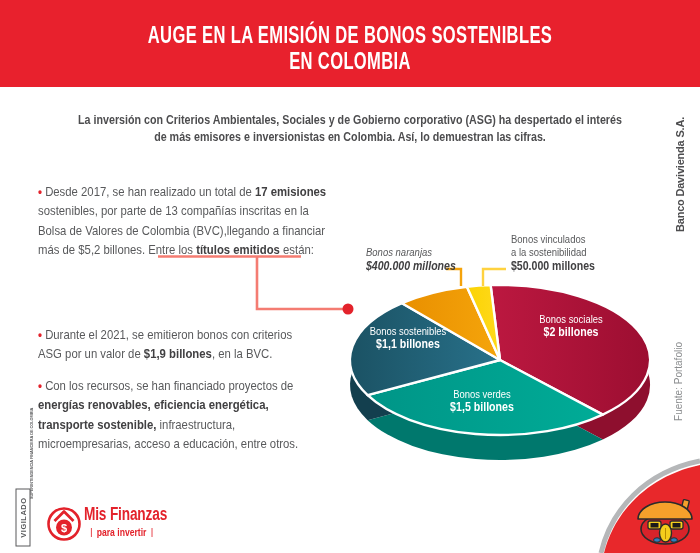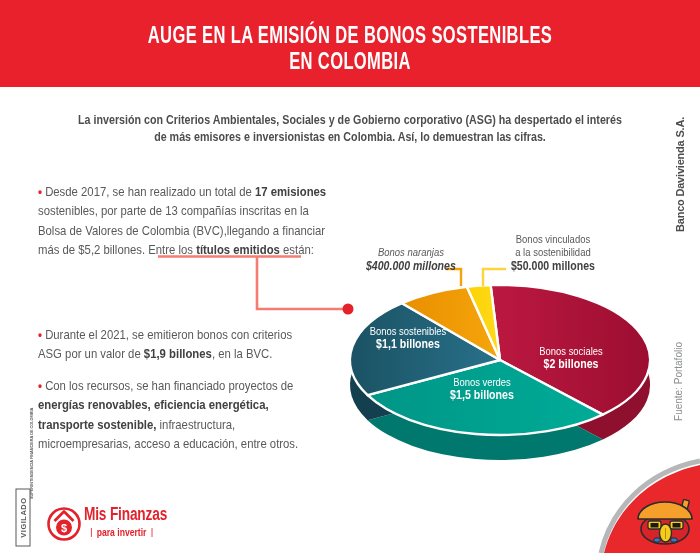--- a/index.html
+++ b/index.html
@@ -21,21 +21,21 @@
   .para .seg-r{color:#e3222b;font-weight:700;}
   #para1{top:183px;}
   #para2{top:326px;}
   #para3{top:377px;}
   
   .abs-svg{position:absolute;left:0;top:0;width:700px;height:553px;}
   
   .pie-label{position:absolute;text-align:center;color:#ffffff;}
   .pie-label .pl-name{font-size:11.5px;font-weight:400;transform:scaleX(.82);transform-origin:50% 50%;white-space:nowrap;}
   .pie-label .pl-value{font-size:12.5px;font-weight:700;transform:scaleX(.85);transform-origin:50% 50%;white-space:nowrap;}
-  .out-label{position:absolute;text-align:center;}
+  .out-label{position:absolute;text-align:left;}
   .out-label .ol-name{font-size:10.8px;color:#58595b;line-height:13px;transform:scaleX(.88);transform-origin:0 0;white-space:nowrap;}
   .out-label .ol-value{font-size:12px;font-weight:700;color:#414042;line-height:14px;transform:scaleX(.88);transform-origin:0 0;white-space:nowrap;}
   
   .v-text{position:absolute;white-space:nowrap;transform:rotate(-90deg);}
   #credit{left:615px;top:168px;width:130px;height:13px;text-align:center;
         font-size:11px;font-weight:700;color:#4d4d4f;letter-spacing:-.2px;}
   #source{left:628px;top:376px;width:100px;height:11px;text-align:center;
         font-size:10px;color:#8a8c8e;}
   
   #vigilado{left:-6.5px;top:509.5px;width:56px;height:13px;text-align:center;
@@ -121,25 +121,25 @@
     </svg>
 
   <svg class="abs-svg" viewBox="0 0 700 553">
     <path d="M158 256.5 H 301" fill="none" stroke-width="2.6" stroke="#F47C72"></path>
     <path d="M257 257 V 309 H 343" fill="none" stroke-width="2.6" stroke="#F47C72"></path>
     <circle cx="348" cy="309" r="5.5" fill="#E3222B"></circle>
     <path d="M446 269 H 461 V 286" fill="none" stroke-width="2.4" stroke="#F5A30B"></path>
     <path d="M506 269 H 483 V 286" fill="none" stroke-width="2.4" stroke="#FFD23F"></path>
   </svg>
 
-  <div class="pie-label" style="left:505px;top:345px;width:132px">
+  <div class="pie-label" style="left:505px;top:313px;width:132px">
     <div class="pl-name">Bonos sociales</div>
     <div class="pl-value">$2 billones</div>
   </div>
-  <div class="pie-label" style="left:416px;top:376px;width:132px">
+  <div class="pie-label" style="left:416px;top:388px;width:132px">
     <div class="pl-name">Bonos verdes</div>
     <div class="pl-value">$1,5 billones</div>
   </div>
   <div class="pie-label" style="left:343px;top:325px;width:130px">
     <div class="pl-name">Bonos sostenibles</div>
     <div class="pl-value">$1,1 billones</div>
   </div>
 
   <div class="out-label" style="left:366px;top:246px;font-style:italic;">
     <div class="ol-name">Bonos naranjas</div>

